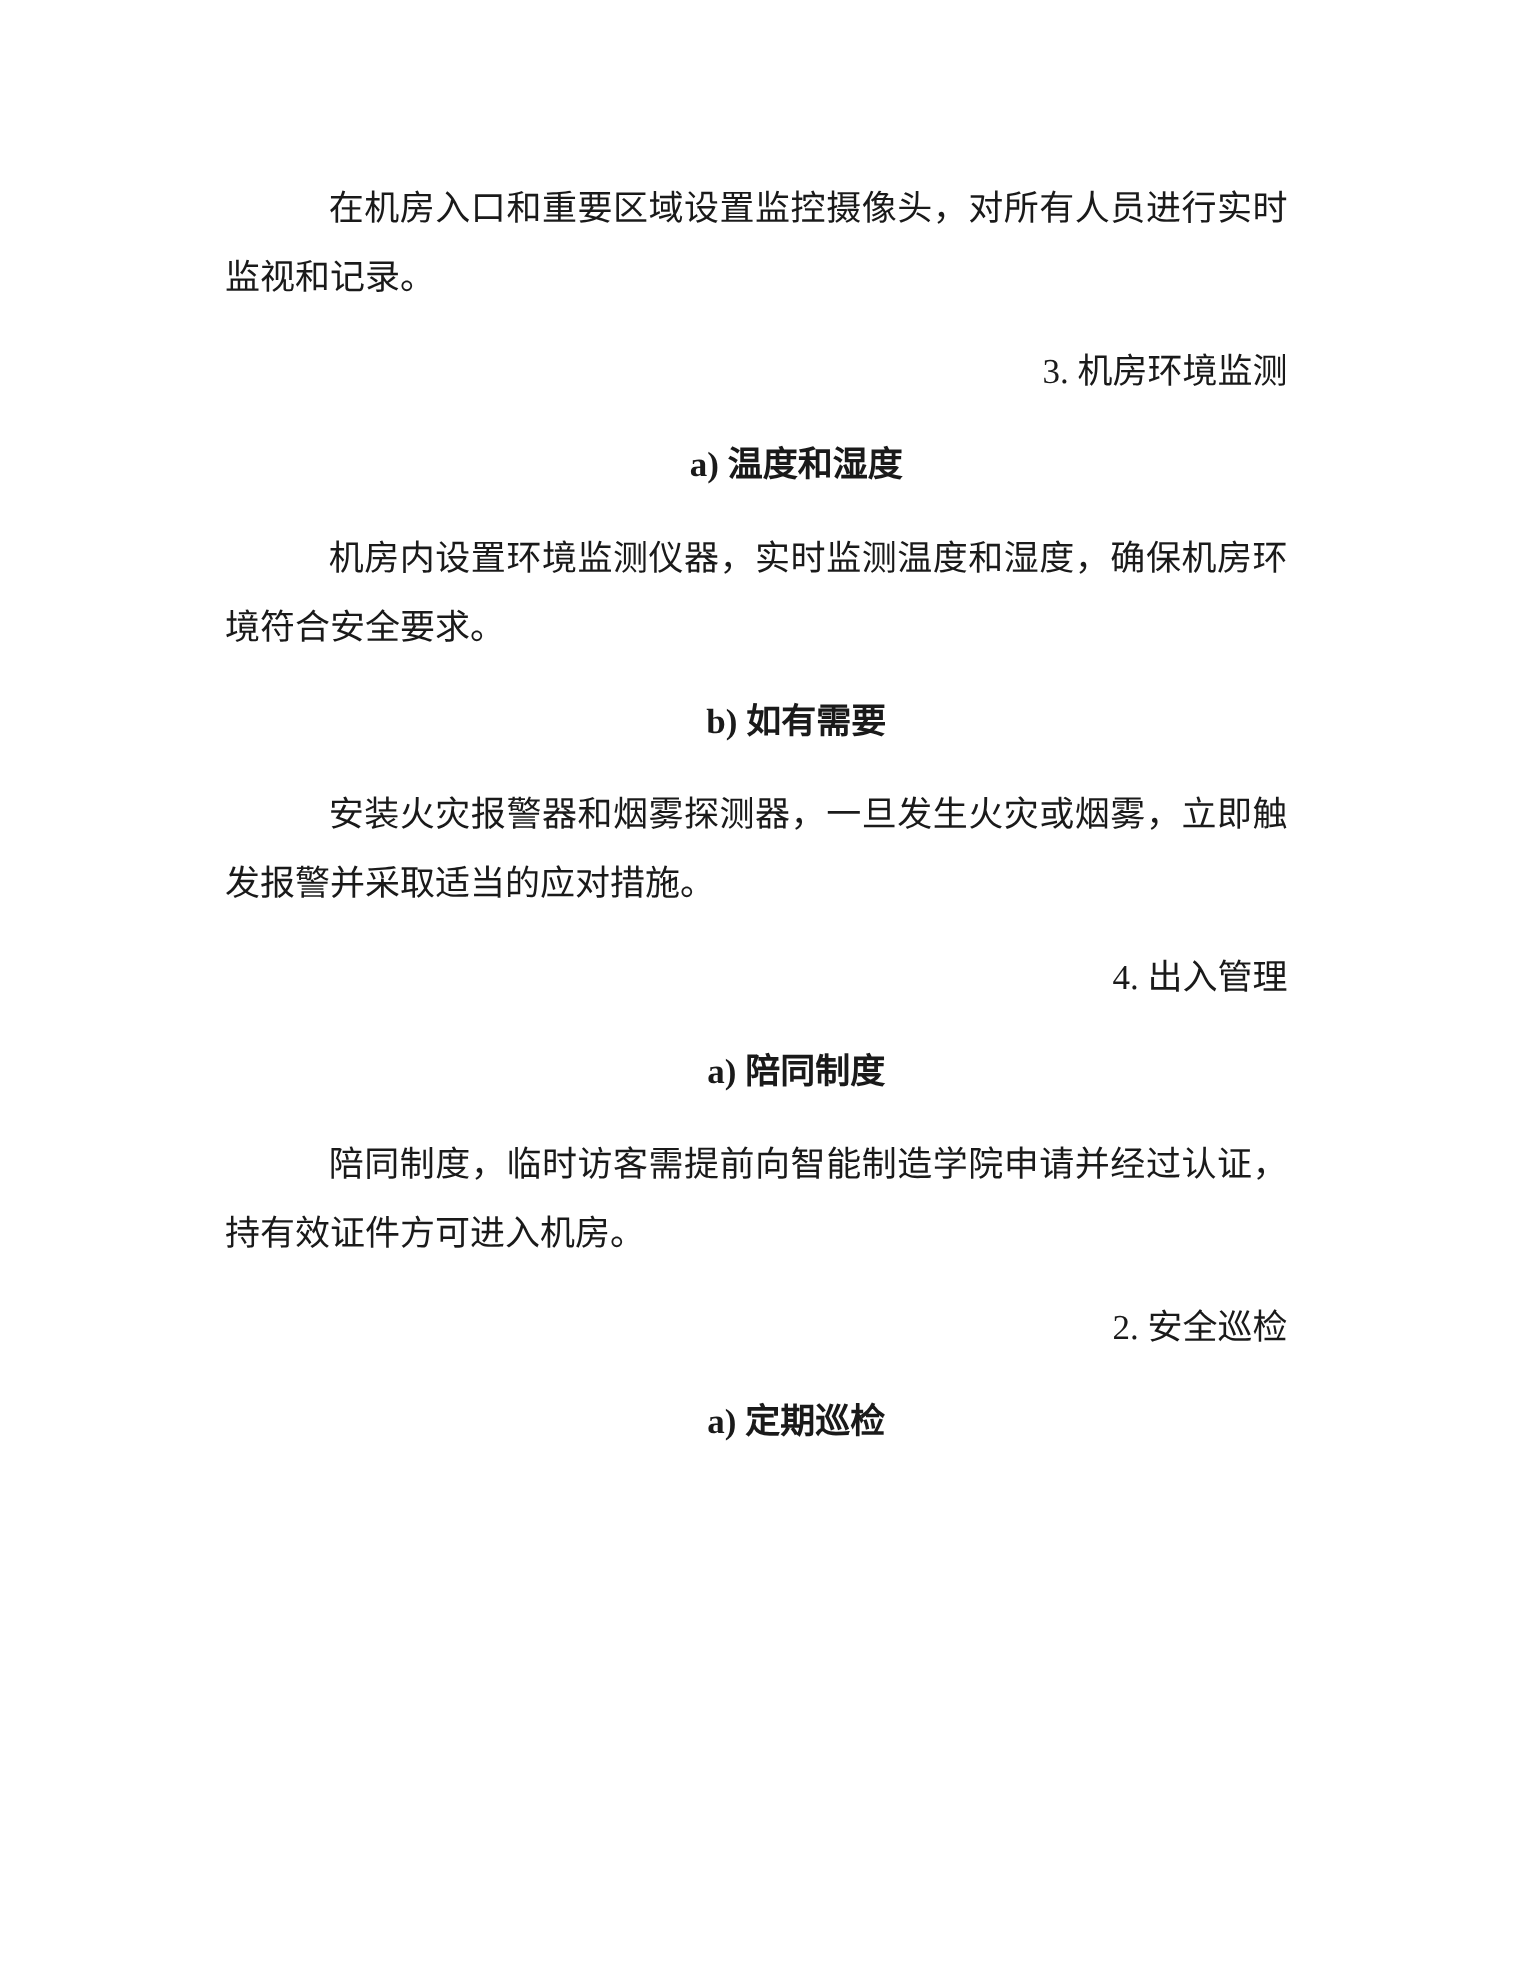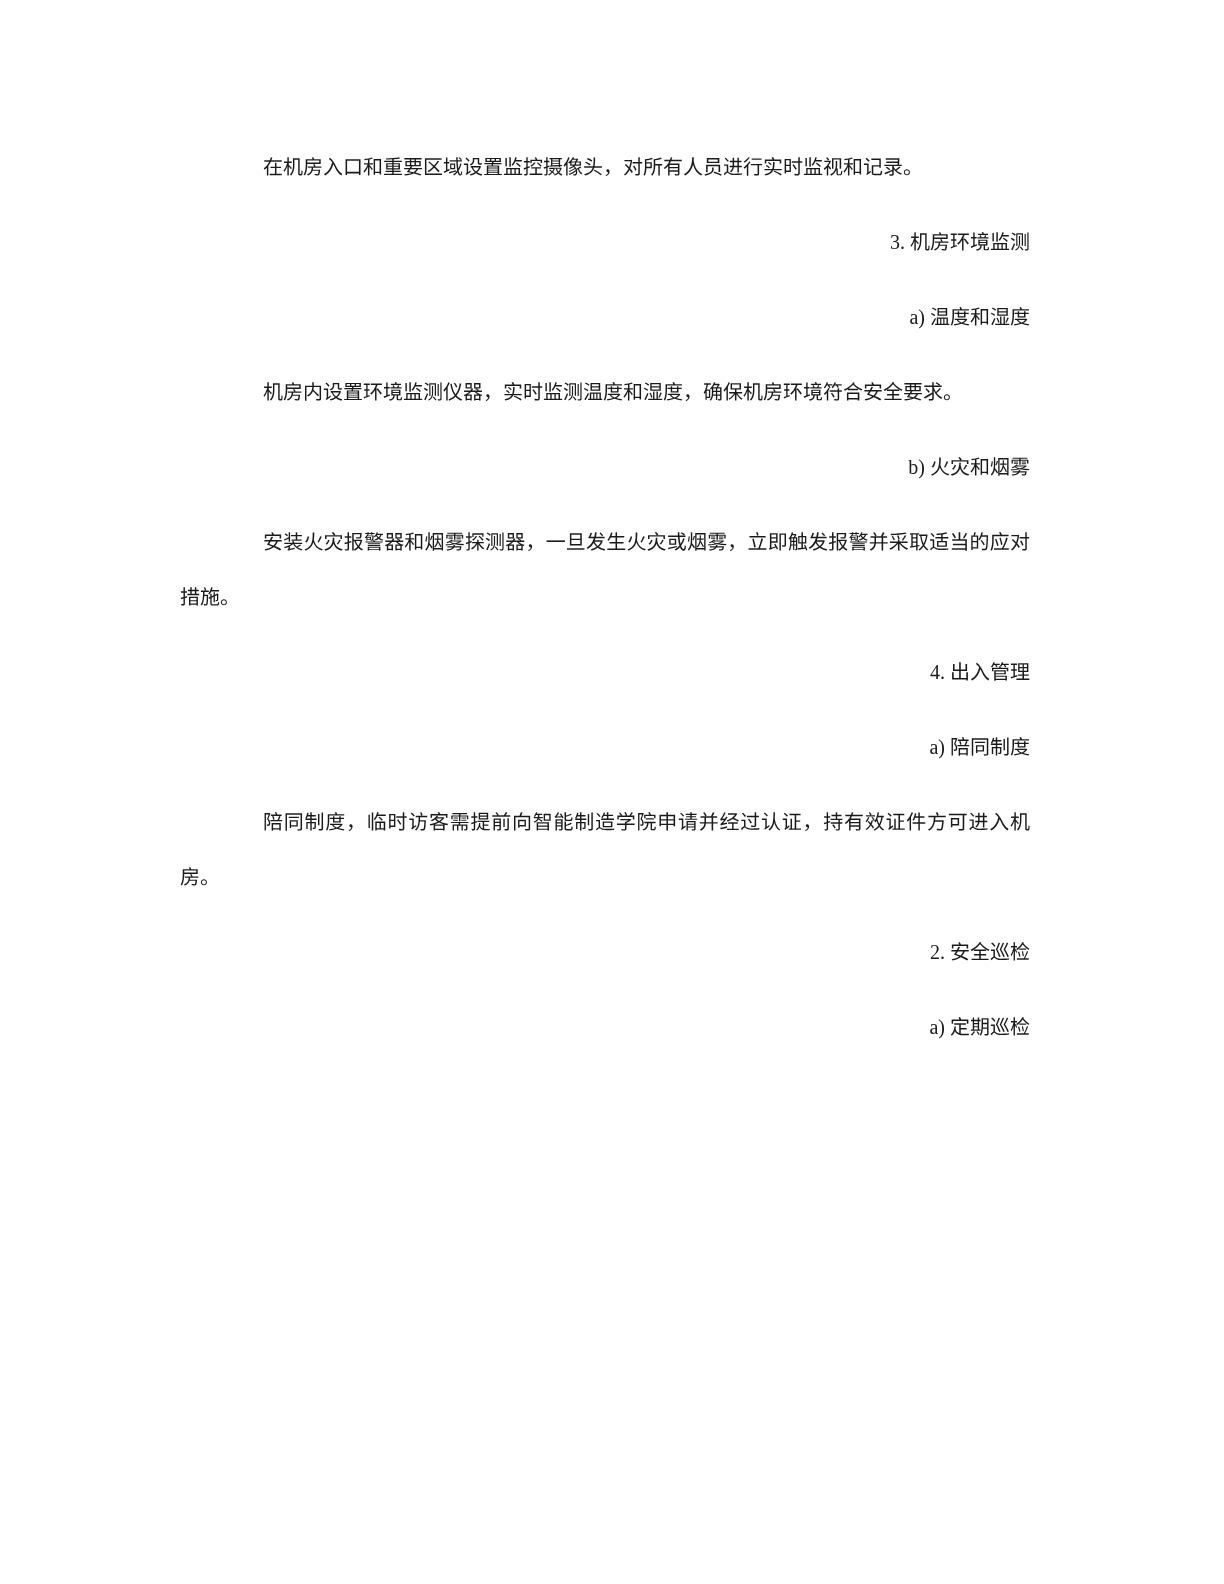--- a/index.html
+++ b/index.html
@@ -9,50 +9,51 @@
   }
   .page {
     position: relative;
     width: 1224px;
     height: 1584px;
     box-sizing: border-box;
     background: #ffffff;
     color: #1a1a1a;
     
     font-family: "Liberation Serif", sans-serif;
-    font-size: 20px;
+    font-size: 28px;
     line-height: 55px;
     padding: 140px 194px 0 180px;
     overflow: hidden;
   }
   .page p {
     margin: 0 0 20px 0;
     padding: 0;
   }
   p.body-para {
     text-align: justify;
     text-indent: 83px;
   }
   p.heading-num {
     margin-left: 40px;
     text-align: right;
   }
   p.heading-letter {
     margin-left: 64px;
-    text-align: right;
+    text-align: center;
+    font-weight: bold;
   }
 </style>
 </head>
 <body>
 
 <div class="page">
   <p class="body-para">在机房入口和重要区域设置监控摄像头，对所有人员进行实时监视和记录。</p>
   <p class="heading-num">3. 机房环境监测</p>
   <p class="heading-letter">a) 温度和湿度</p>
   <p class="body-para">机房内设置环境监测仪器，实时监测温度和湿度，确保机房环境符合安全要求。</p>
-  <p class="heading-letter">b) 火灾和烟雾</p>
+  <p class="heading-letter">b) 如有需要</p>
   <p class="body-para">安装火灾报警器和烟雾探测器，一旦发生火灾或烟雾，立即触发报警并采取适当的应对措施。</p>
   <p class="heading-num">4. 出入管理</p>
   <p class="heading-letter">a) 陪同制度</p>
   <p class="body-para">陪同制度，临时访客需提前向智能制造学院申请并经过认证，持有效证件方可进入机房。</p>
   <p class="heading-num">2. 安全巡检</p>
   <p class="heading-letter">a) 定期巡检</p>
 </div>
 
 </body></html>

